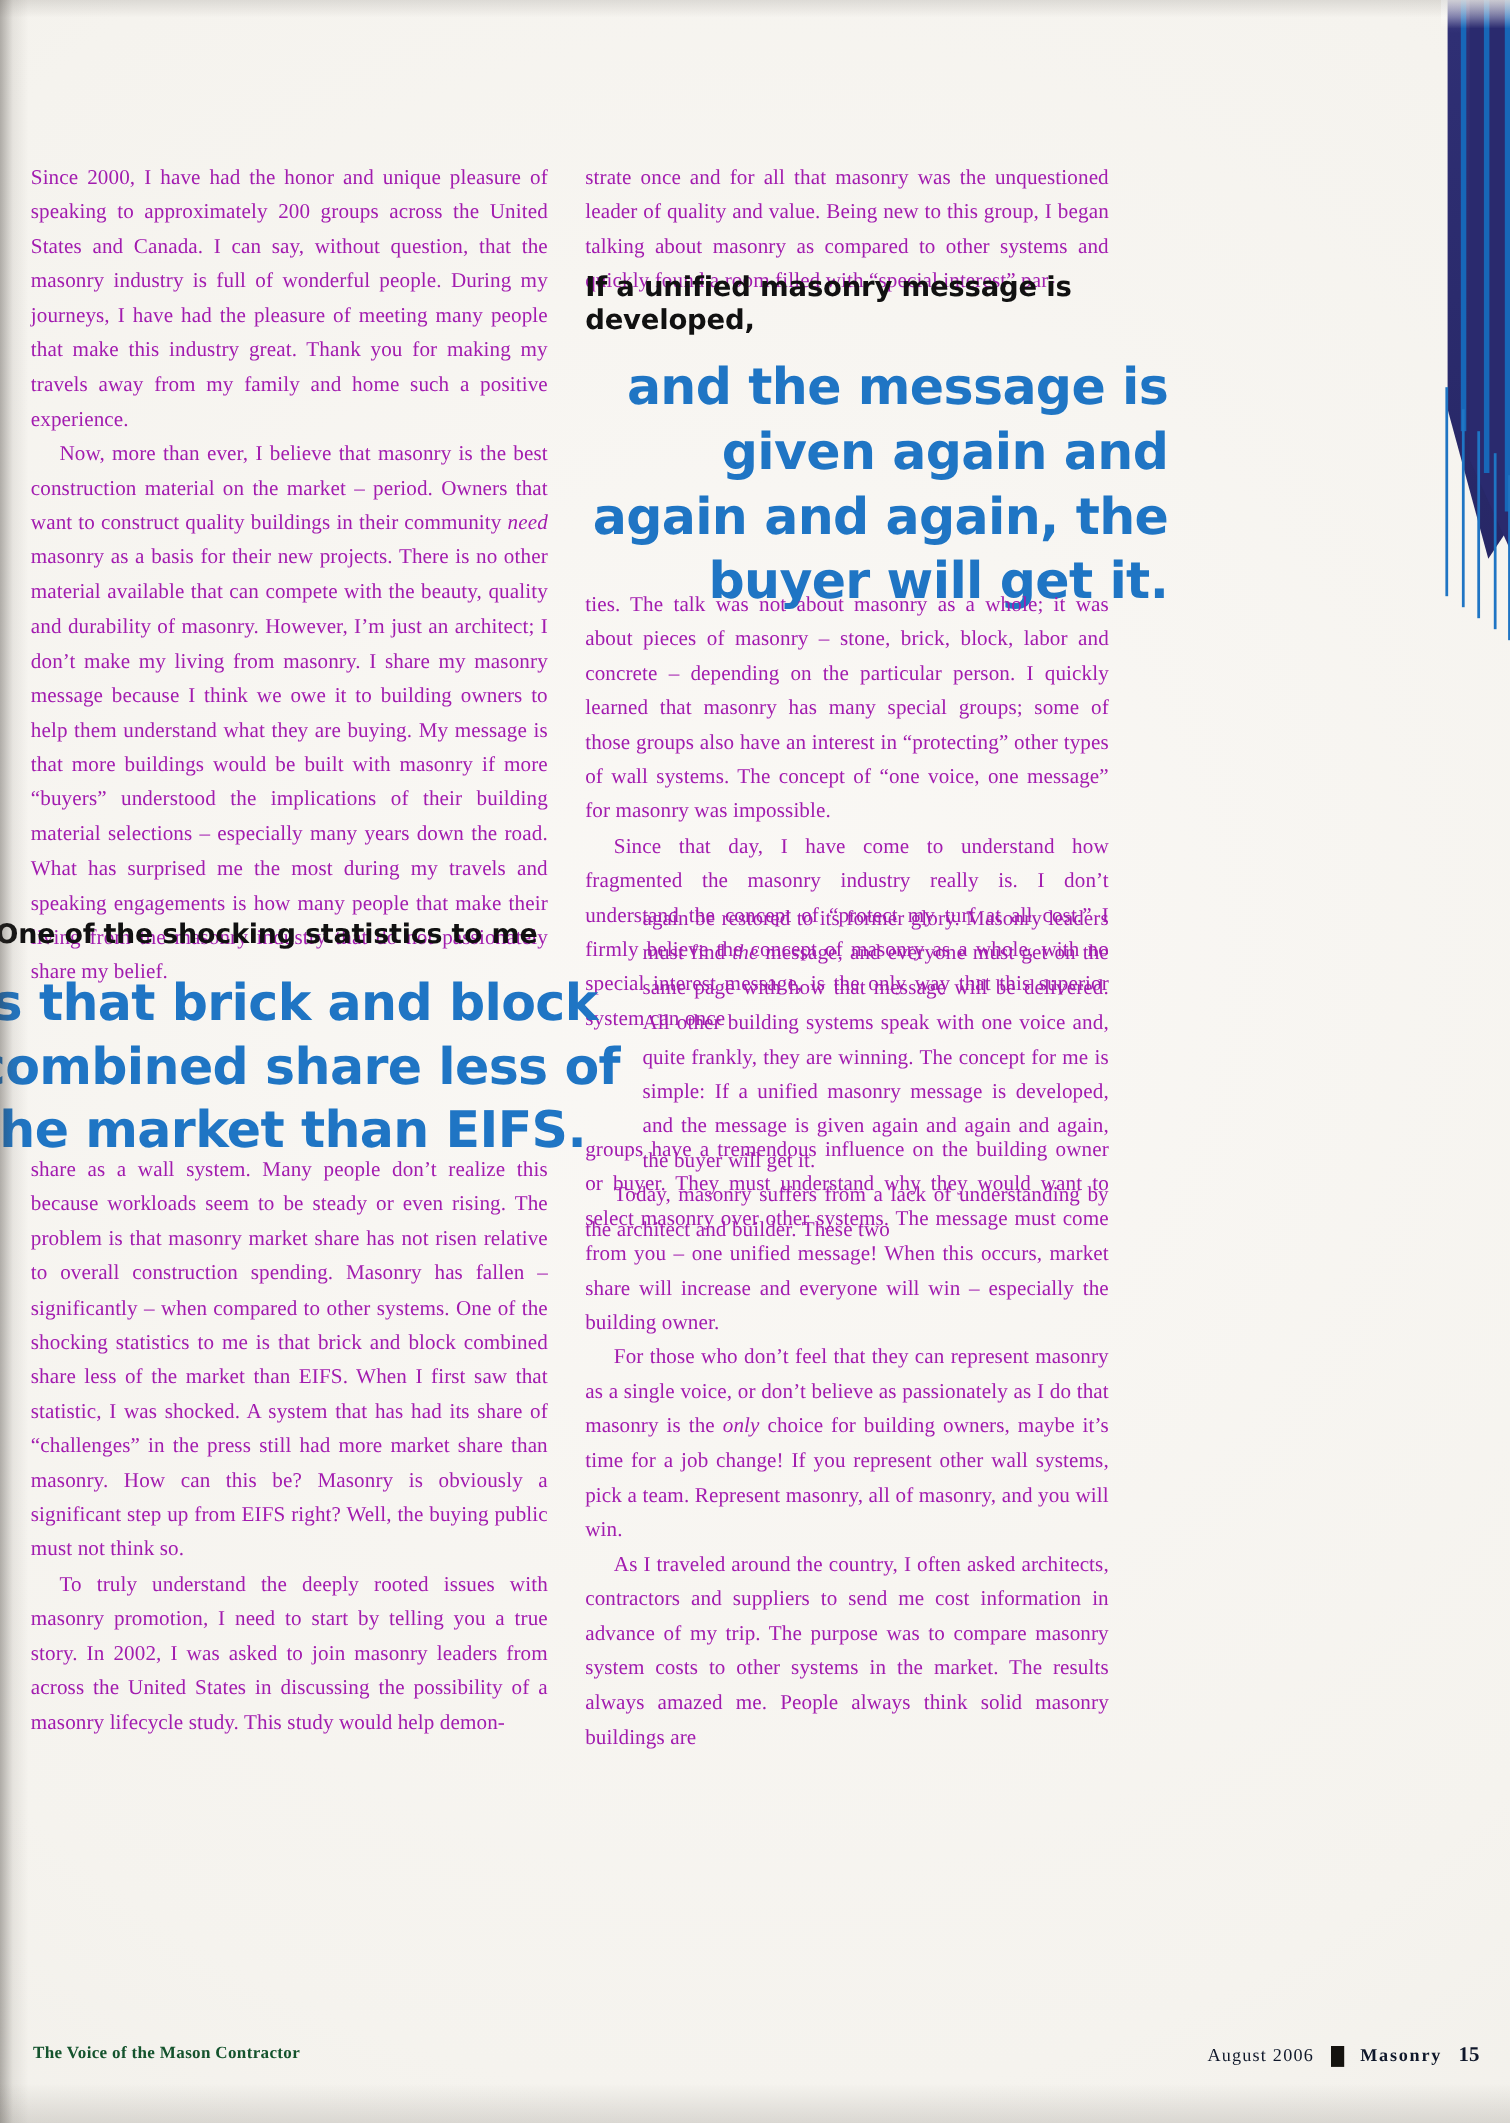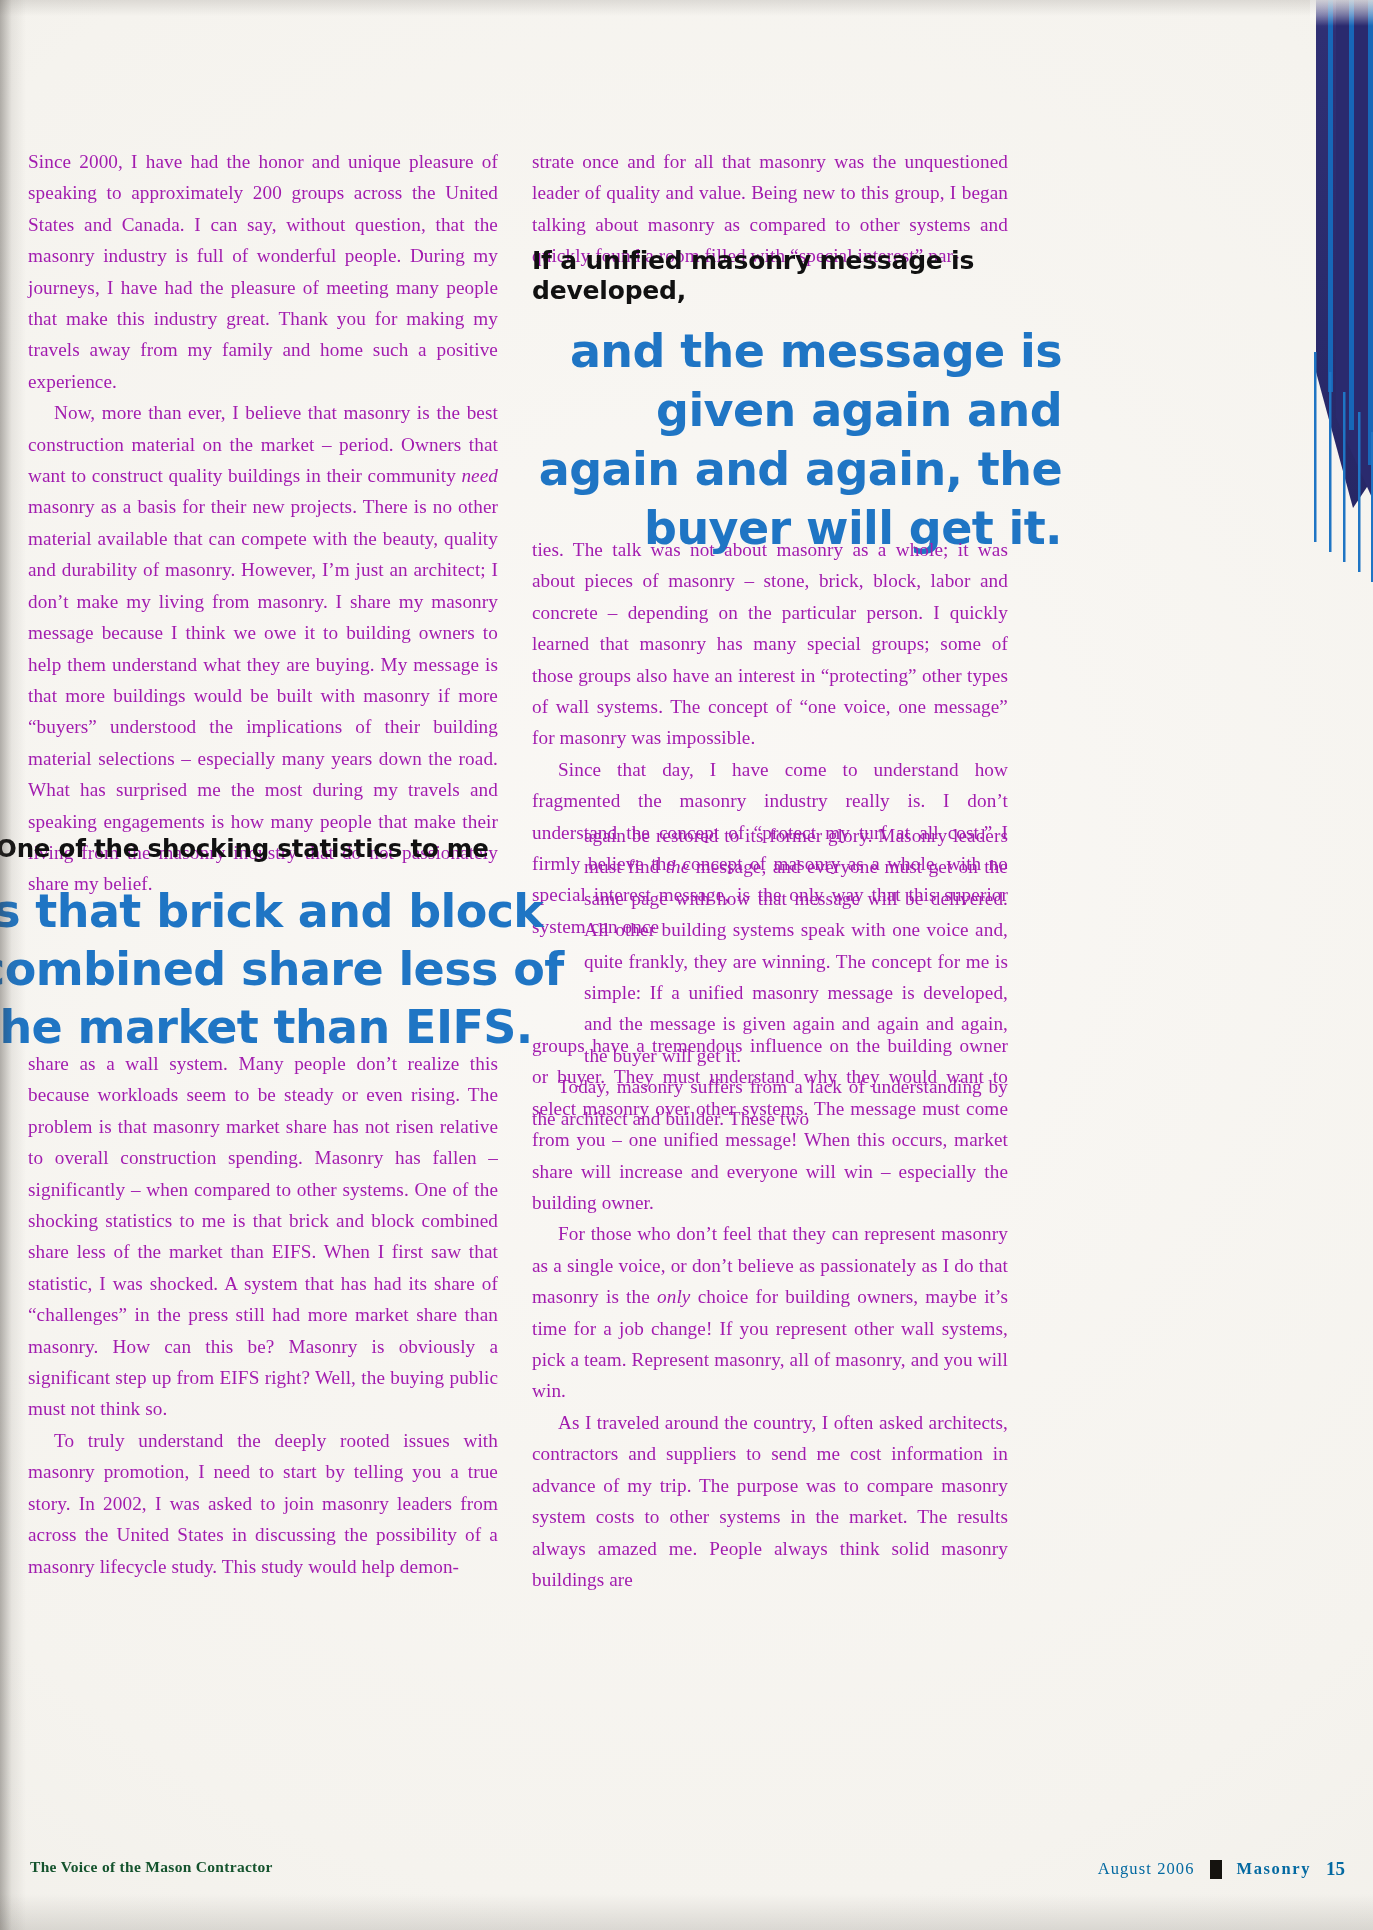--- a/index.html
+++ b/index.html
@@ -103,21 +103,21 @@
   .footer-left{
     position:absolute;left:30px;top:0;
     font-family:"Liberation Serif", serif;
     font-weight:bold;font-size:15.5px;color:#14532d;
     letter-spacing:.3px;
   }
   .footer-right{
     position:absolute;right:28px;top:0;
     display:flex;align-items:center;gap:15px;
     font-family:"Liberation Serif", serif;
-    font-size:16.5px;color:#0369a1;letter-spacing:1.1px;
+    font-size:16.5px;color:#0f172a;letter-spacing:1.1px;
   }
   .footer-sq{
     display:inline-block;width:12px;height:19px;background:#15130f;
   }
   .footer-mag{font-weight:bold;letter-spacing:1.6px;}
   .footer-pg{font-weight:bold;font-size:19px;letter-spacing:0;}
 
   em{font-style:italic;}
 </style>
 </head>

